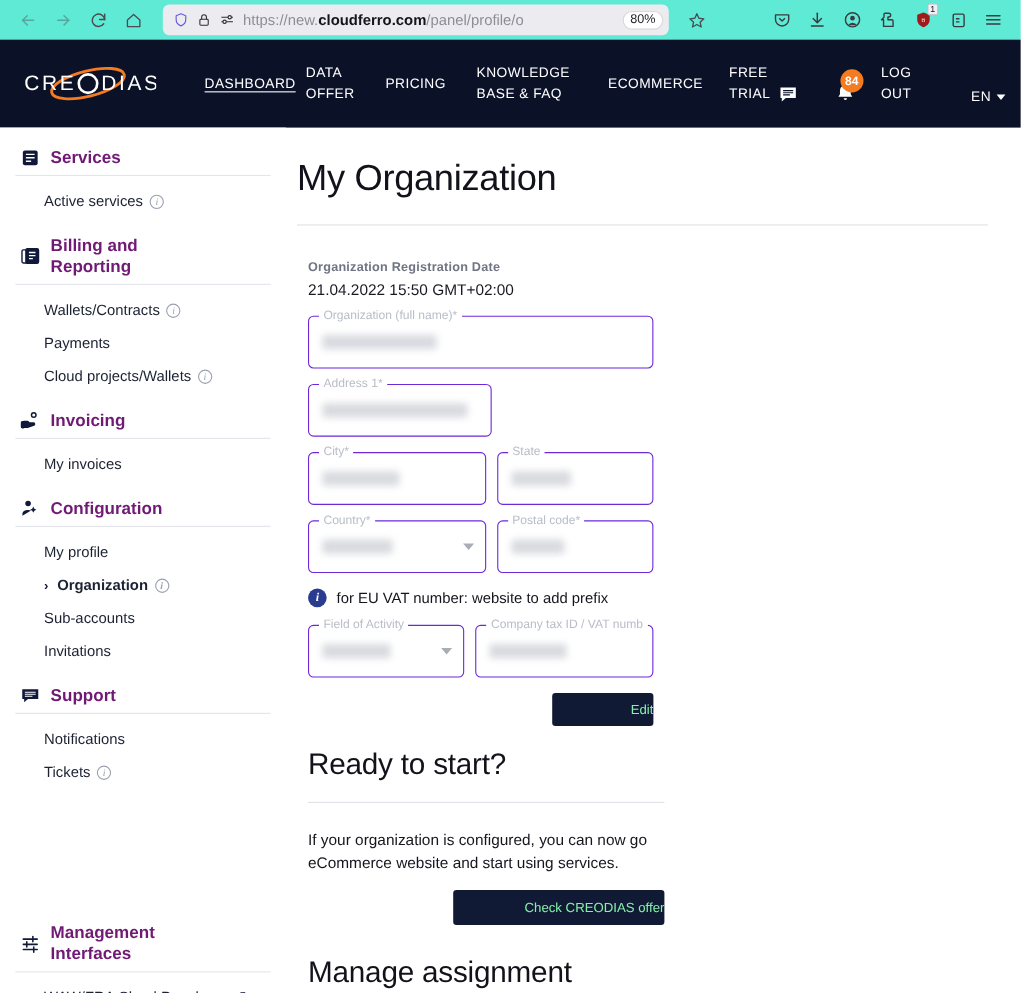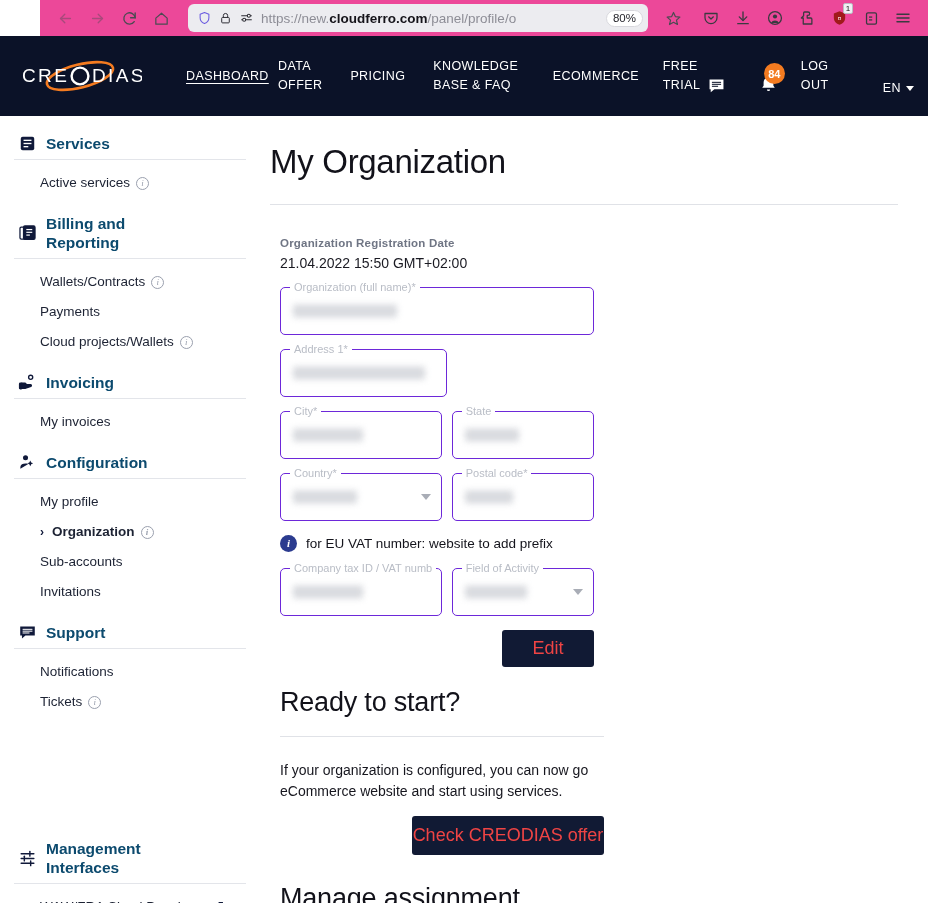--- a/index.html
+++ b/index.html
@@ -6,26 +6,25 @@
   html, body {
     width: 928px; height: 903px;
     font-family: "Liberation Sans", sans-serif;
     background: #ffffff;
     overflow: hidden;
   }
 
   
   .browser-bar {
     height: 36px;
-    background: #ec4899;
+    background: #5eead4;
     display: flex;
     align-items: center;
     padding: 0 10px;
     gap: 2px;
-    margin-left: 40px;
   }
   .nav-btn {
     width: 30px; height: 30px;
     display: flex; align-items: center; justify-content: center;
     border-radius: 4px;
     color: #4b4b52;
     flex: 0 0 auto;
   }
   .nav-btn.disabled { opacity: .42; }
   .url-wrap {
@@ -132,21 +131,21 @@
     overflow: hidden;
   }
   .sec-head {
     display: flex; align-items: center;
     gap: 9px;
     padding: 0 16px 0 18px;
     margin-bottom: 4px;
   }
   .sec-head .sh-ico { width: 19px; height: 19px; flex: 0 0 19px; color: #10193a; }
   .sec-head .sh-txt {
-    font-size: 15.5px; font-weight: 700; color: #0c4a6e; line-height: 19px;
+    font-size: 15.5px; font-weight: 700; color: #701a75; line-height: 19px;
   }
   .sec-rule { height: 1px; background: #e3e5ea; margin: 6px 14px 8px 14px; }
   .side-item {
     display: flex; align-items: center; gap: 6px;
     font-size: 13.5px; color: #1c2233;
     padding: 6px 16px 6px 40px;
     line-height: 18px;
   }
   .side-item.bold { font-weight: 700; padding-left: 40px; }
   .side-item .chev { margin-right: 2px; font-size: 12px; font-weight: 700; color:#10193a; }
@@ -218,24 +217,24 @@
     display: flex; align-items: center; gap: 9px;
     margin: 6px 0 16px 0; font-size: 13.5px; color: #14141c;
   }
   .vat-i {
     width: 17px; height: 17px; flex: 0 0 17px;
     background: #2b3b8f; color: #fff; border-radius: 50%;
     font-size: 11px; line-height: 17px; text-align: center;
     font-family: "Liberation Serif", serif; font-weight: 700; font-style: italic;
   }
   .btn {
-    background: #111a34; color: #ef4444;
+    background: #111a34; color: #86efac;
     border: none; border-radius: 3px;
-    font-size: 18px; font-family: inherit;
-    padding: 8px 0; text-align: center;
+    font-size: 12px; font-family: inherit;
+    padding: 8px 0; text-align: right;
     cursor: pointer;
   }
   .btn-edit { width: 92px; display: block; margin-left: auto; }
   .sec2 { padding: 20px 0 0 10px; }
   .sec2-title { font-size: 27px; color: #12121a; letter-spacing: -.2px; }
   .sec2-rule { height: 1px; background: #e0e2e7; margin: 18px 0 0 0; width: 324px; }
   .sec2-text {
     font-size: 14px; color: #16161e; line-height: 21px;
     margin-top: 23px; width: 330px;
   }
@@ -584,28 +583,28 @@
           <span class="redact" style="width:48px"></span>
         </div>
       </div>
 
       <div class="vat-note">
         <span class="vat-i">i</span>
         <span>for EU VAT number: website to add prefix</span>
       </div>
 
       <div class="row">
-        <div class="fld w-half">
-          <span class="fld-lbl clip">Company tax ID / VAT numb</span>
-          <span class="redact" style="width:70px"></span>
-        </div>
         <div class="fld w-half2">
           <span class="fld-lbl clip" style="max-width:120px">Field of Activity</span>
           <span class="redact" style="width:62px"></span>
           <span class="sel-caret"></span>
+        </div>
+        <div class="fld w-half">
+          <span class="fld-lbl clip">Company tax ID / VAT numb</span>
+          <span class="redact" style="width:70px"></span>
         </div>
       </div>
 
       <button class="btn btn-edit">Edit</button>
     </div>
 
     <div class="sec2">
       <div class="sec2-title">Ready to start?</div>
       <div class="sec2-rule"></div>
       <div class="sec2-text">If your organization is configured, you can now go eCommerce website and start using services.</div>

